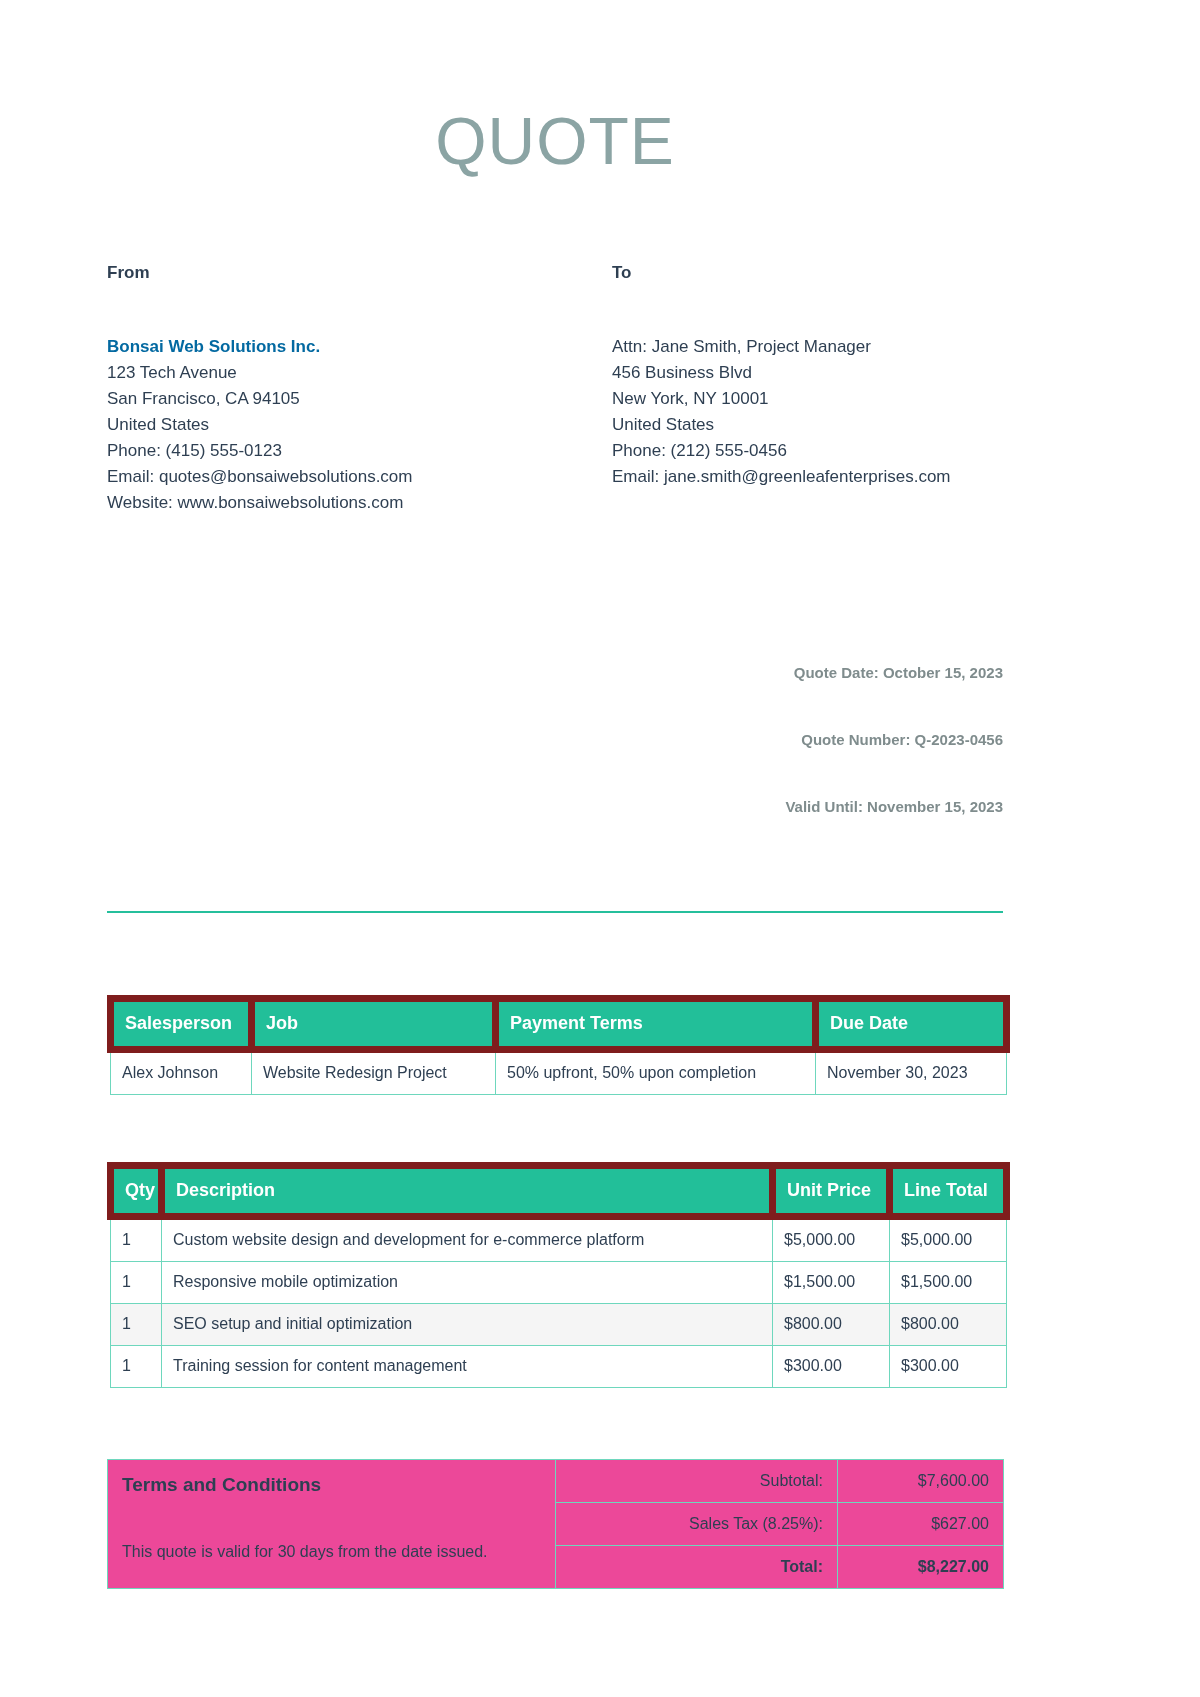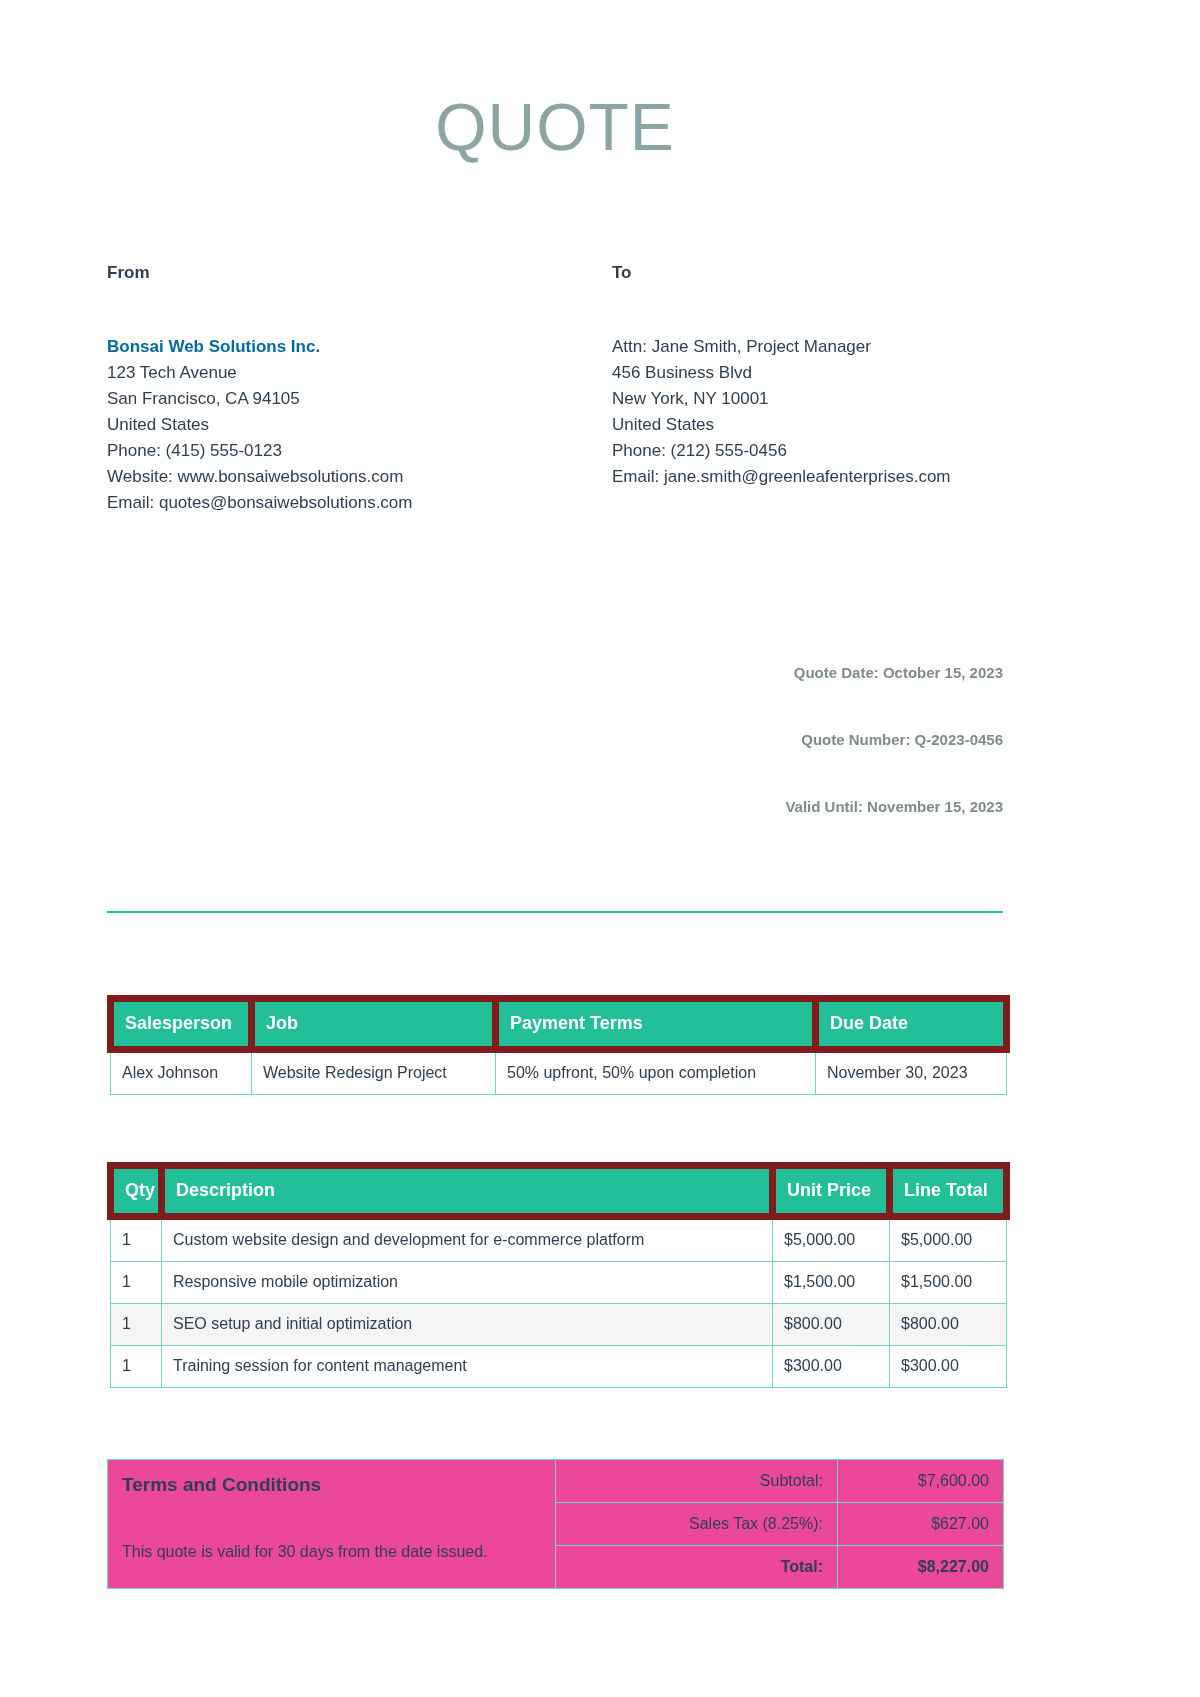--- a/index.html
+++ b/index.html
@@ -21,21 +21,21 @@
     position: absolute;
     left: 107px;
     top: 0;
     width: 896px;
   }
 
   
   .doc-title {
     position: absolute;
     left: 0;
-    top: 86px;
+    top: 100px;
     width: 896px;
     text-align: center;
     font-size: 66px;
     font-weight: 400;
     letter-spacing: 1px;
     color: #8ba4a4;
     line-height: 82px;
   }
 
   
@@ -219,22 +219,22 @@
 
     <div class="parties">
 
       <div class="party from">
         <div class="party-heading">From</div>
         <div class="party-name">Bonsai Web Solutions Inc.</div>
         <div class="party-line">123 Tech Avenue</div>
         <div class="party-line">San Francisco, CA 94105</div>
         <div class="party-line">United States</div>
         <div class="party-line">Phone: (415) 555-0123</div>
+        <div class="party-line">Email: quotes@bonsaiwebsolutions.com</div>
         <div class="party-line">Website: www.bonsaiwebsolutions.com</div>
-        <div class="party-line">Email: quotes@bonsaiwebsolutions.com</div>
       </div>
 
       <div class="party to">
         <div class="party-heading">To</div>
         <div class="party-line">Attn: Jane Smith, Project Manager</div>
         <div class="party-line">456 Business Blvd</div>
         <div class="party-line">New York, NY 10001</div>
         <div class="party-line">United States</div>
         <div class="party-line">Phone: (212) 555-0456</div>
         <div class="party-line">Email: jane.smith@greenleafenterprises.com</div>

